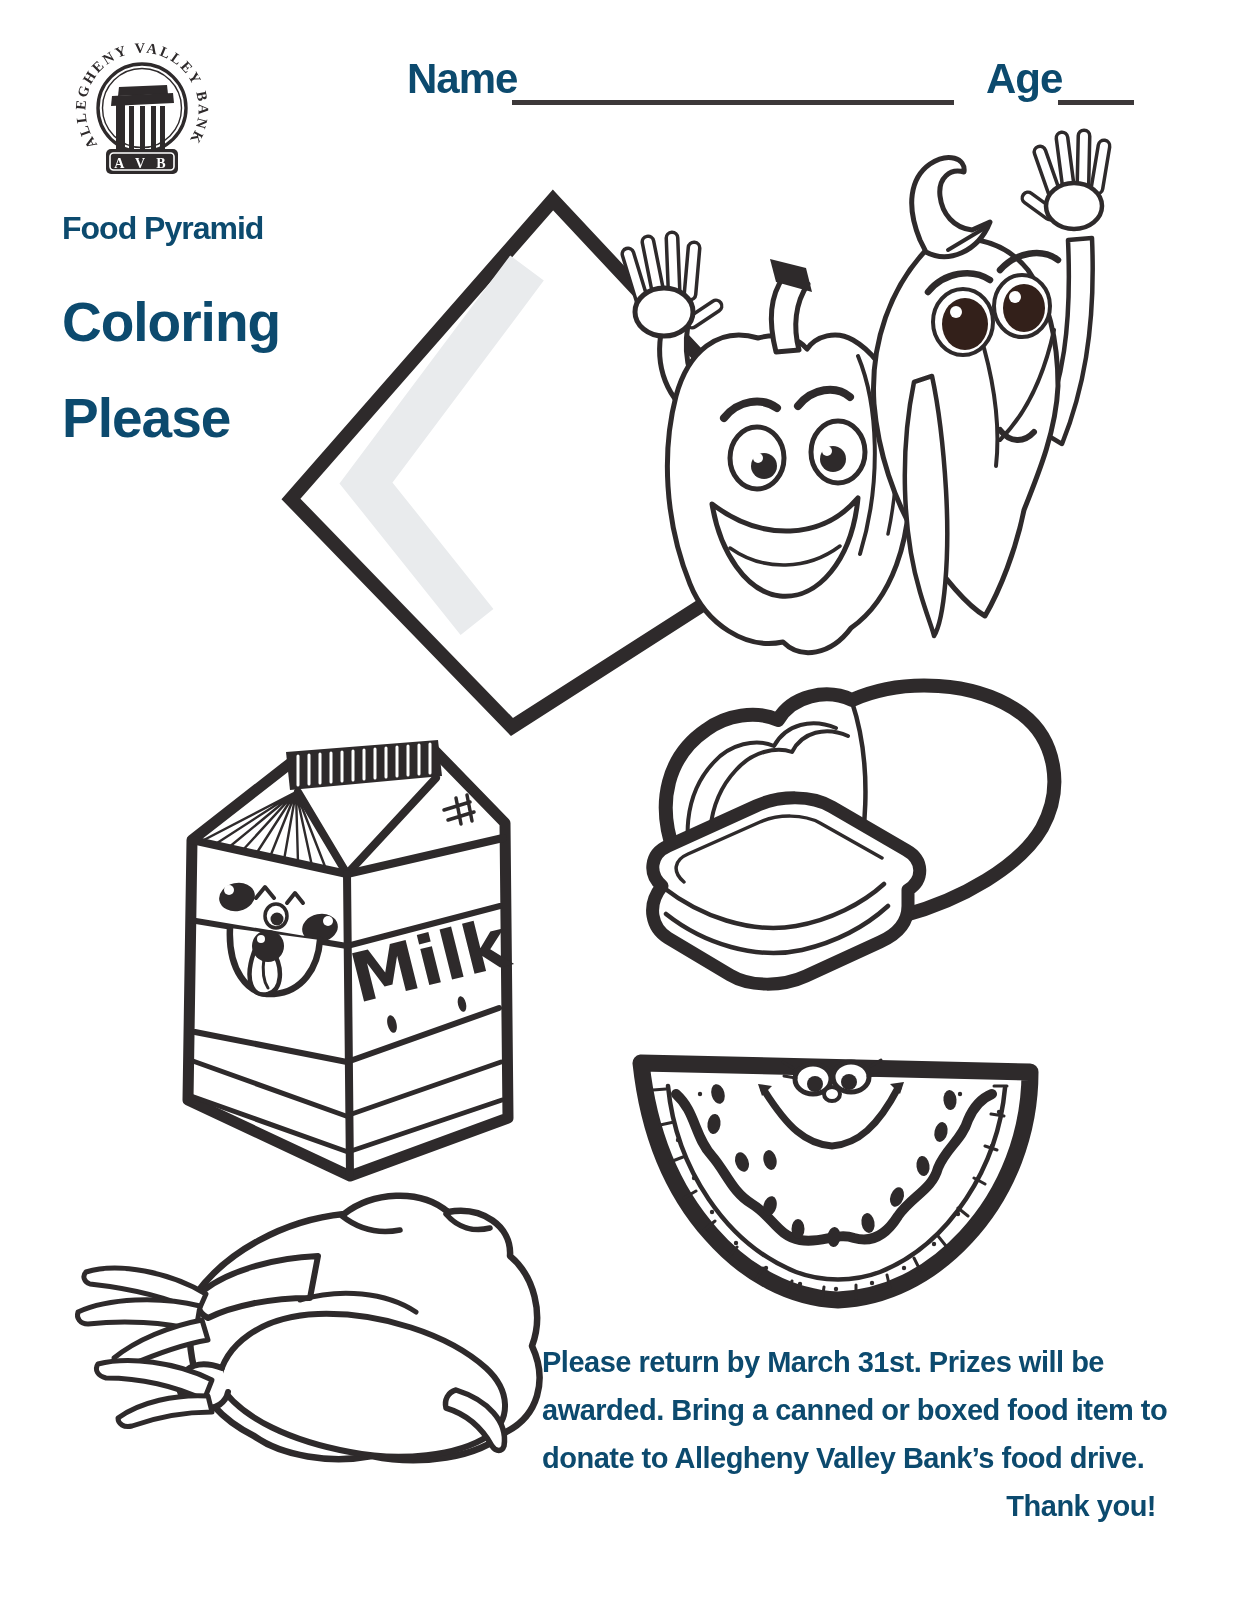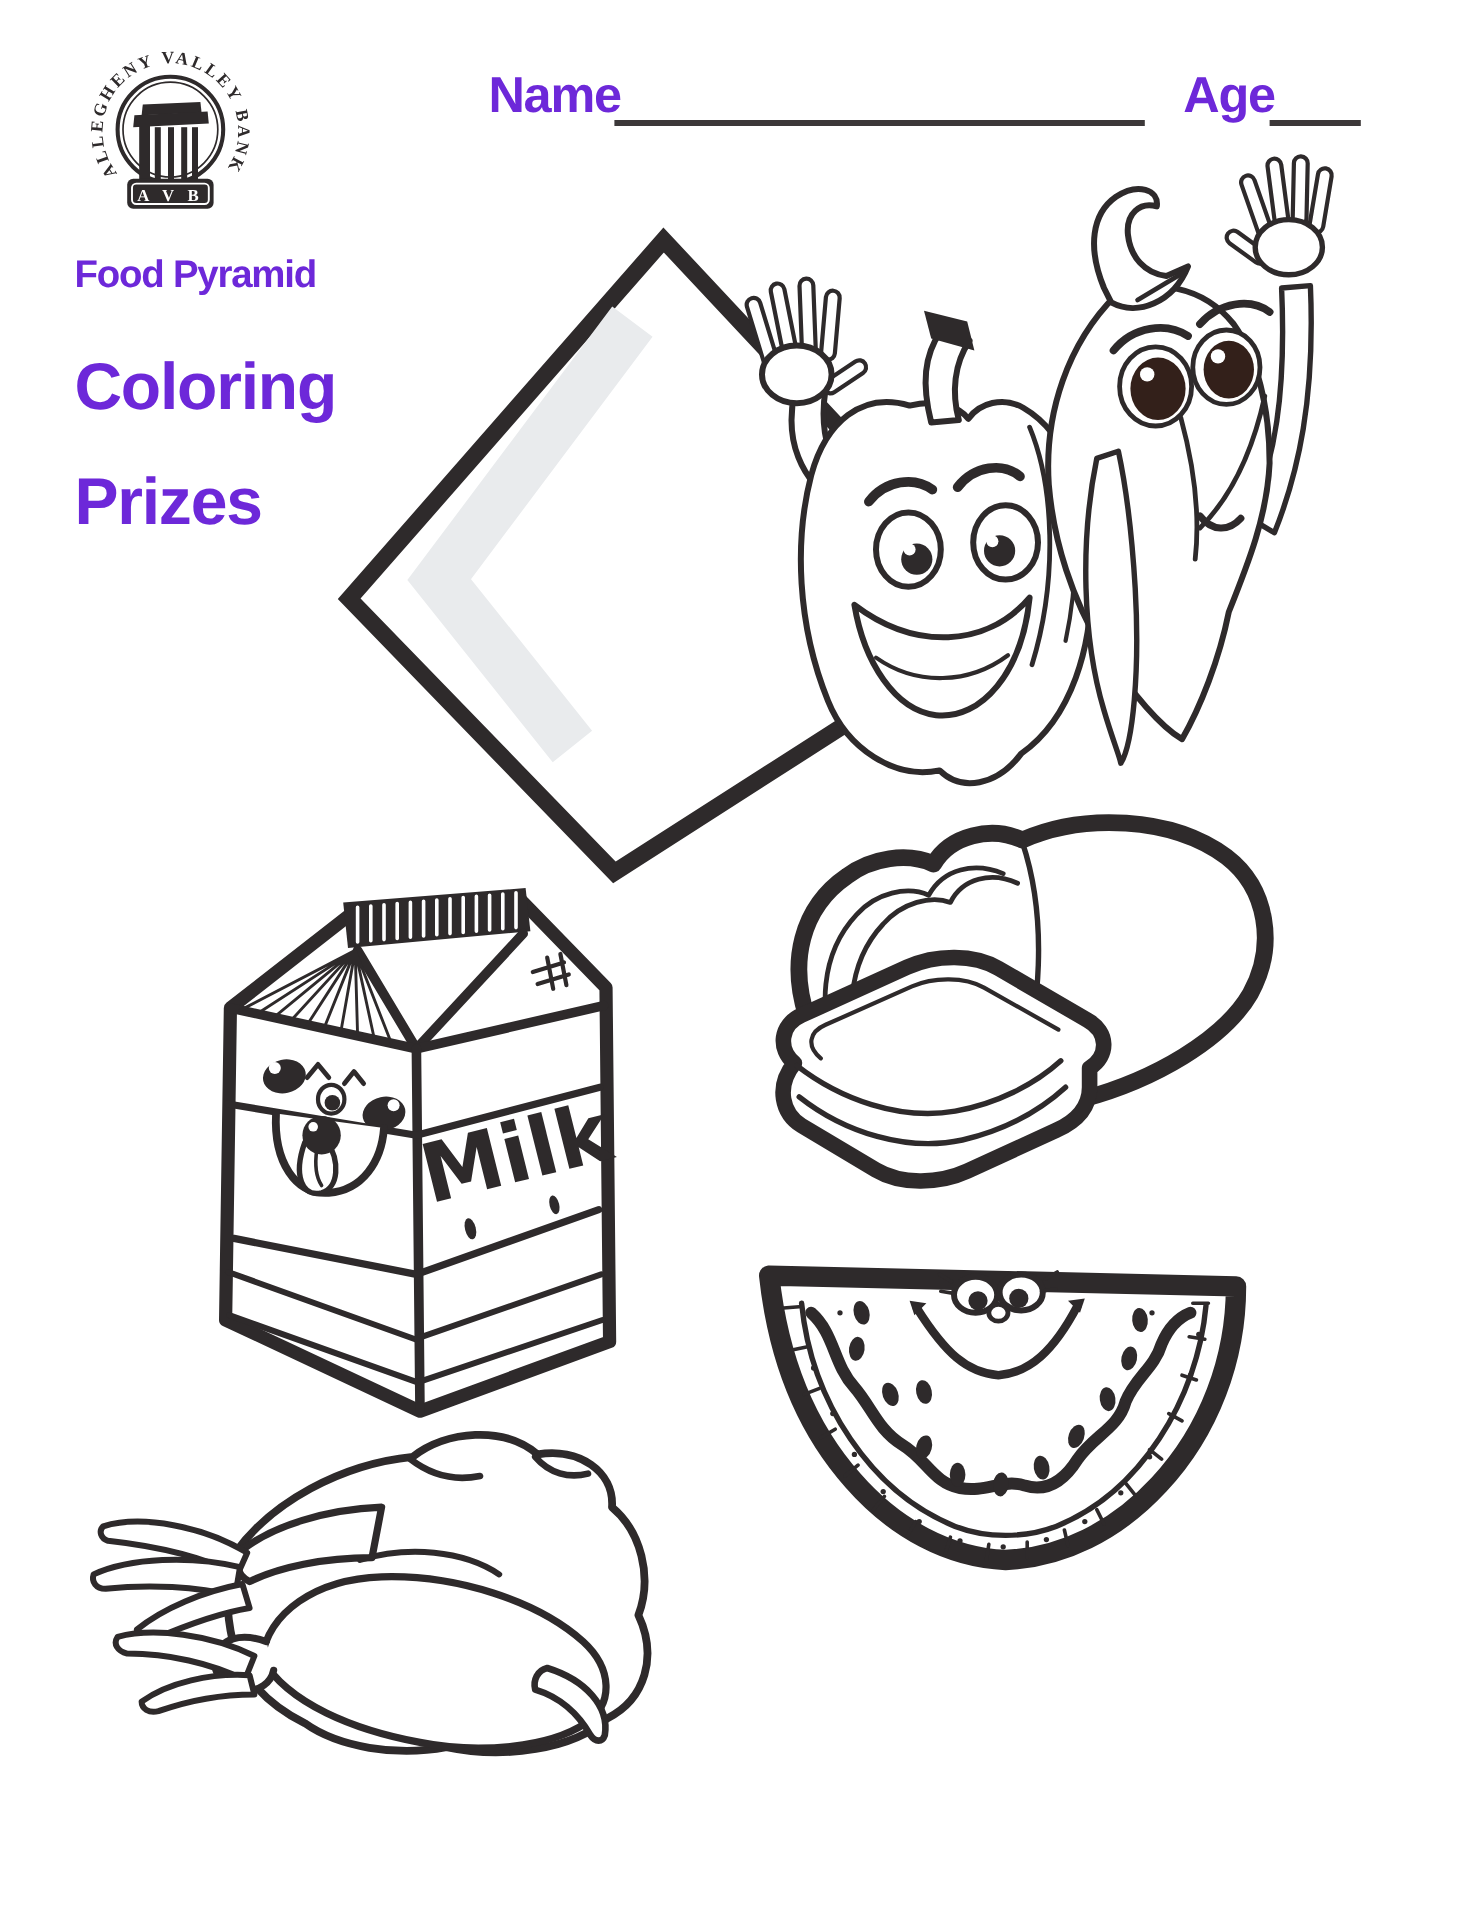--- a/index.html
+++ b/index.html
@@ -1,21 +1,21 @@
 <!DOCTYPE html>
 <html><head>
 <meta charset="utf-8">
 <style>
   html,body{margin:0;padding:0;background:#888;}
   .page{
     position:relative;width:1237px;height:1600px;background:#ffffff;
     font-family:"Liberation Sans",sans-serif;overflow:hidden;margin:0 auto;
   }
   .abs{position:absolute;}
-  .ink-text{color:#6d28d9;font-weight:bold;}
+  .ink-text{color:#0c4a6e;font-weight:bold;}
   
   .field-label{font-size:42px;letter-spacing:-1px;}
   .field-line{border-bottom:5px solid #3c3839;}
   
   .title-block div{letter-spacing:-1px;}
   .title-l1{font-size:32px;line-height:56px;}
   .title-l2,.title-l3{font-size:55px;line-height:60px;margin-top:36px;}
   
   .footer-block{width:614px;}
   .footer-line{font-size:29px;line-height:48px;letter-spacing:-0.5px;white-space:nowrap;}
@@ -56,21 +56,21 @@
   </svg>
 
   <div class="abs ink-text field-label" style="left:407px;top:55px;">Name</div>
   <div class="abs field-line" style="left:512px;top:56px;width:442px;height:44px;"></div>
   <div class="abs ink-text field-label" style="left:986px;top:55px;">Age</div>
   <div class="abs field-line" style="left:1058px;top:56px;width:76px;height:44px;"></div>
 
   <div class="abs ink-text title-block" style="left:62px;top:200px;">
     <div class="title-l1">Food Pyramid</div>
     <div class="title-l2">Coloring</div>
-    <div class="title-l3">Prizes</div>
+    <div class="title-l3">Please</div>
   </div>
 
   <svg class="abs" style="left:0;top:0;" width="1237" height="1600" viewBox="0 0 1237 1600">
 
     <g>
       <polygon points="553,200 846,513 512,727 291,499" fill="#ffffff" stroke="#2e2a2b" stroke-width="14"></polygon>
       <path d="M 527 268 L 366 483 L 477 622" fill="none" stroke="#e9ebed" stroke-width="42"></path>
     </g>
 
     <g stroke-linecap="round" stroke-linejoin="round">
@@ -315,14 +315,20 @@
 
       <path d="M 212 1380 C 176 1362 128 1356 98 1364 C 94 1370 98 1376 106 1378 C 140 1378 176 1386 204 1400 Z" fill="#ffffff" stroke="#2e2a2b" stroke-width="5"></path>
       <path d="M 208 1396 C 176 1394 140 1402 118 1418 C 118 1424 124 1428 132 1426 C 160 1416 188 1412 212 1412 Z" fill="#ffffff" stroke="#2e2a2b" stroke-width="5"></path>
 
       <path d="M 456 1390 C 488 1400 508 1422 504 1446 C 502 1452 496 1452 492 1446
                C 482 1428 466 1414 446 1408 C 444 1400 448 1392 456 1390 Z" fill="#ffffff" stroke="#2e2a2b" stroke-width="5.5"></path>
       <path d="M 300 1300 C 340 1288 386 1292 416 1312" fill="none" stroke="#2e2a2b" stroke-width="5"></path>
     </g>
   </svg>
 
+  <div class="abs ink-text footer-block" style="left:542px;top:1338px;">
+    <div class="footer-line">Please return by March 31st.  Prizes will be</div>
+    <div class="footer-line">awarded. Bring a canned or boxed food item to</div>
+    <div class="footer-line">donate to Allegheny Valley Bank’s food drive.</div>
+    <div class="footer-line footer-right">Thank you!</div>
+  </div>
 
 </div>
 
 </body></html>

